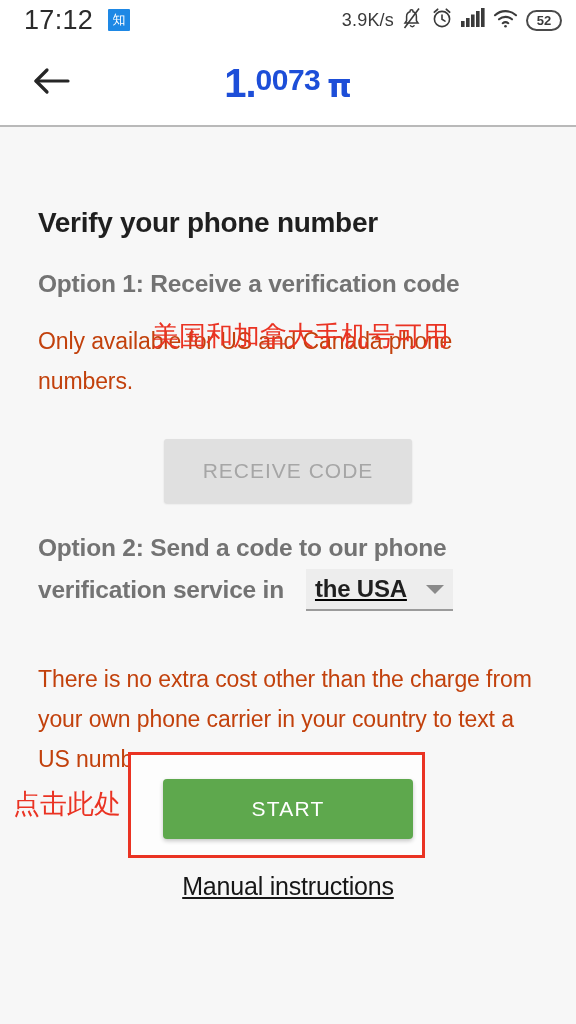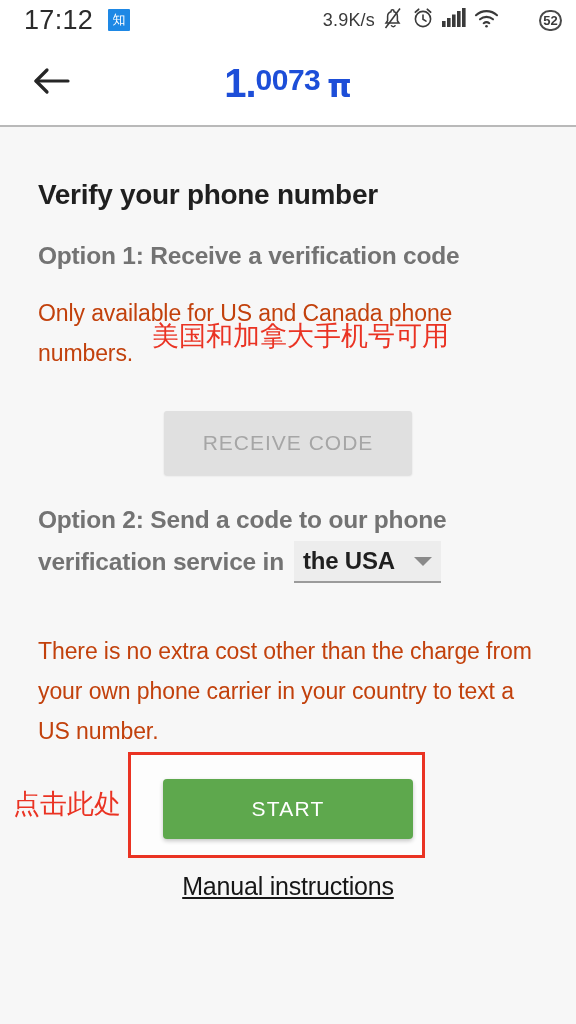--- a/index.html
+++ b/index.html
@@ -54,29 +54,28 @@
     gap: 8px;
   }
   .sb-speed {
     font-size: 18px;
     color: #3a3a3a;
     letter-spacing: 0.2px;
   }
   .sb-icon { display: block; }
   .sb-batt {
     position: relative;
-    width: 23px;
+    width: 36px;
     height: 21px;
     border: 2px solid #4a4a4a;
     border-radius: 11px;
     box-sizing: border-box;
     display: flex;
     align-items: center;
     justify-content: center;
-    margin-left: 32px;
   }
   .sb-batt span {
     font-size: 13px;
     color: #3a3a3a;
     font-weight: bold;
     line-height: 1;
   }
 
   
   .appbar {
@@ -128,21 +127,21 @@
     position: absolute;
     left: 0; top: 127px;
     width: 576px;
     height: 897px;
     background: #f7f7f7;
     box-sizing: border-box;
     padding: 0 38px;
   }
   h1.page-title {
     margin: 0;
-    padding-top: 52px;
+    padding-top: 80px;
     font-size: 28px;
     font-weight: bold;
     color: #1f1f1f;
     letter-spacing: -0.3px;
   }
   h2.opt-head {
     margin: 0;
     padding-top: 24px;
     font-size: 24.5px;
     font-weight: bold;
@@ -188,33 +187,34 @@
     font-family: "Liberation Sans", sans-serif;
     box-shadow: 0 1px 2px rgba(0,0,0,0.12);
   }
 
   .opt2-head {
     padding-top: 74px;
   }
   .opt2-line2 {
     display: flex;
     align-items: flex-end;
-    gap: 0;
+    gap: 12px;
   }
   .select-box {
     display: inline-flex;
     align-items: center;
     justify-content: space-between;
     min-width: 147px;
     height: 42px;
     margin-left: 10px;
     padding: 0 9px 0 9px;
     background: #ededed;
     border-bottom: 2px solid #9b9b9b;
     box-sizing: border-box;
+    text-decoration: underline;
   }
   .select-value {
     font-size: 24px;
     font-weight: bold;
     color: #1f1f1f;
     letter-spacing: -0.2px;
   }
   .caret {
     width: 0; height: 0;
     margin-left: 18px;

